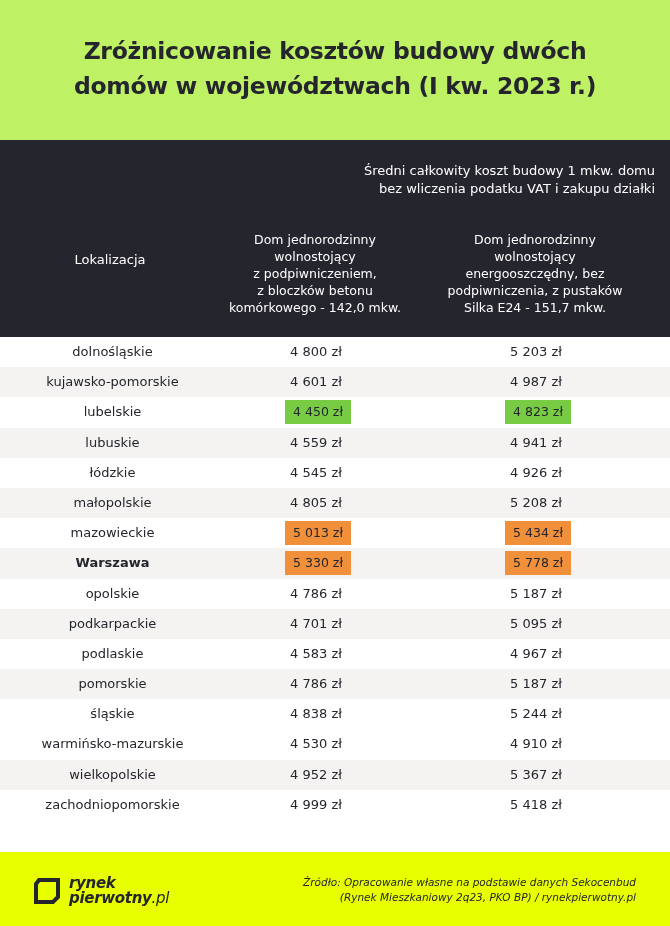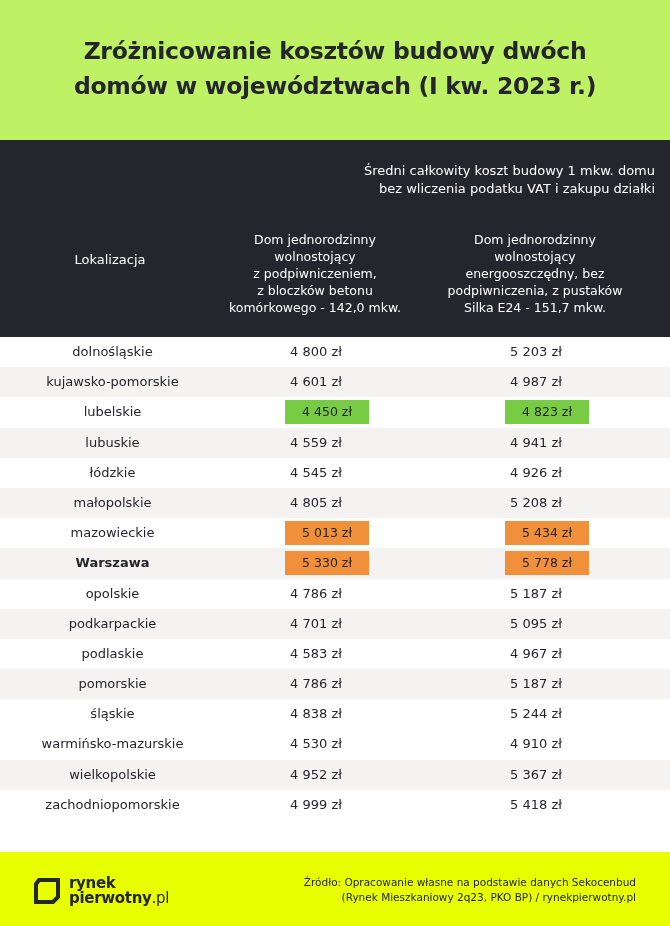--- a/index.html
+++ b/index.html
@@ -34,25 +34,25 @@
   .row.alt { background: #f4f3f1; }
   .row.white { background: #ffffff; }
   .cell {
     position: absolute; top: 0; height: 30.2px; line-height: 30.2px;
     font-size: 13px; color: #25252d; text-align: center;
   }
   .c-name { left: 15px; width: 195px; }
   .c-name.bold { font-weight: bold; }
   .c-v1 { left: 285px; width: 62px; }
   .c-v2 { left: 505px; width: 62px; }
-  .badge { position: absolute; top: 3px; height: 24px; line-height: 24px; width: 84px; text-align: center; font-size: 12.5px; color: #25252d; }
+  .badge { position: absolute; top: 3px; height: 24px; line-height: 24px; width: 66px; text-align: center; font-size: 12.5px; color: #25252d; }
   .badge.green { background: #77cc44; }
   .badge.orange { background: #f0903a; }
 
-  .footer { position: absolute; left: 0; top: 852px; width: 670px; height: 74px; background: #e8ff00; }
+  .footer { position: absolute; left: 0; top: 852px; width: 670px; height: 74px; background: #e8ff00; font-style: italic; }
   .logo { position: absolute; left: 34px; top: 24px; width: 140px; height: 34px; }
   .logo-mark { position: absolute; left: 0; top: 2px; width: 26px; height: 26px; }
   .logo-text { position: absolute; left: 35px; top: 0; font-size: 15px; line-height: 15px; color: #25252d; font-weight: bold; letter-spacing: -0.3px; }
   .logo-text .pl { font-weight: normal; }
   .source {
     position: absolute; right: 34px; top: 23px; width: 400px; text-align: right;
     font-size: 10.5px; line-height: 15px; color: #25252d;
   }
   .source div { white-space: nowrap; }
 </style>

